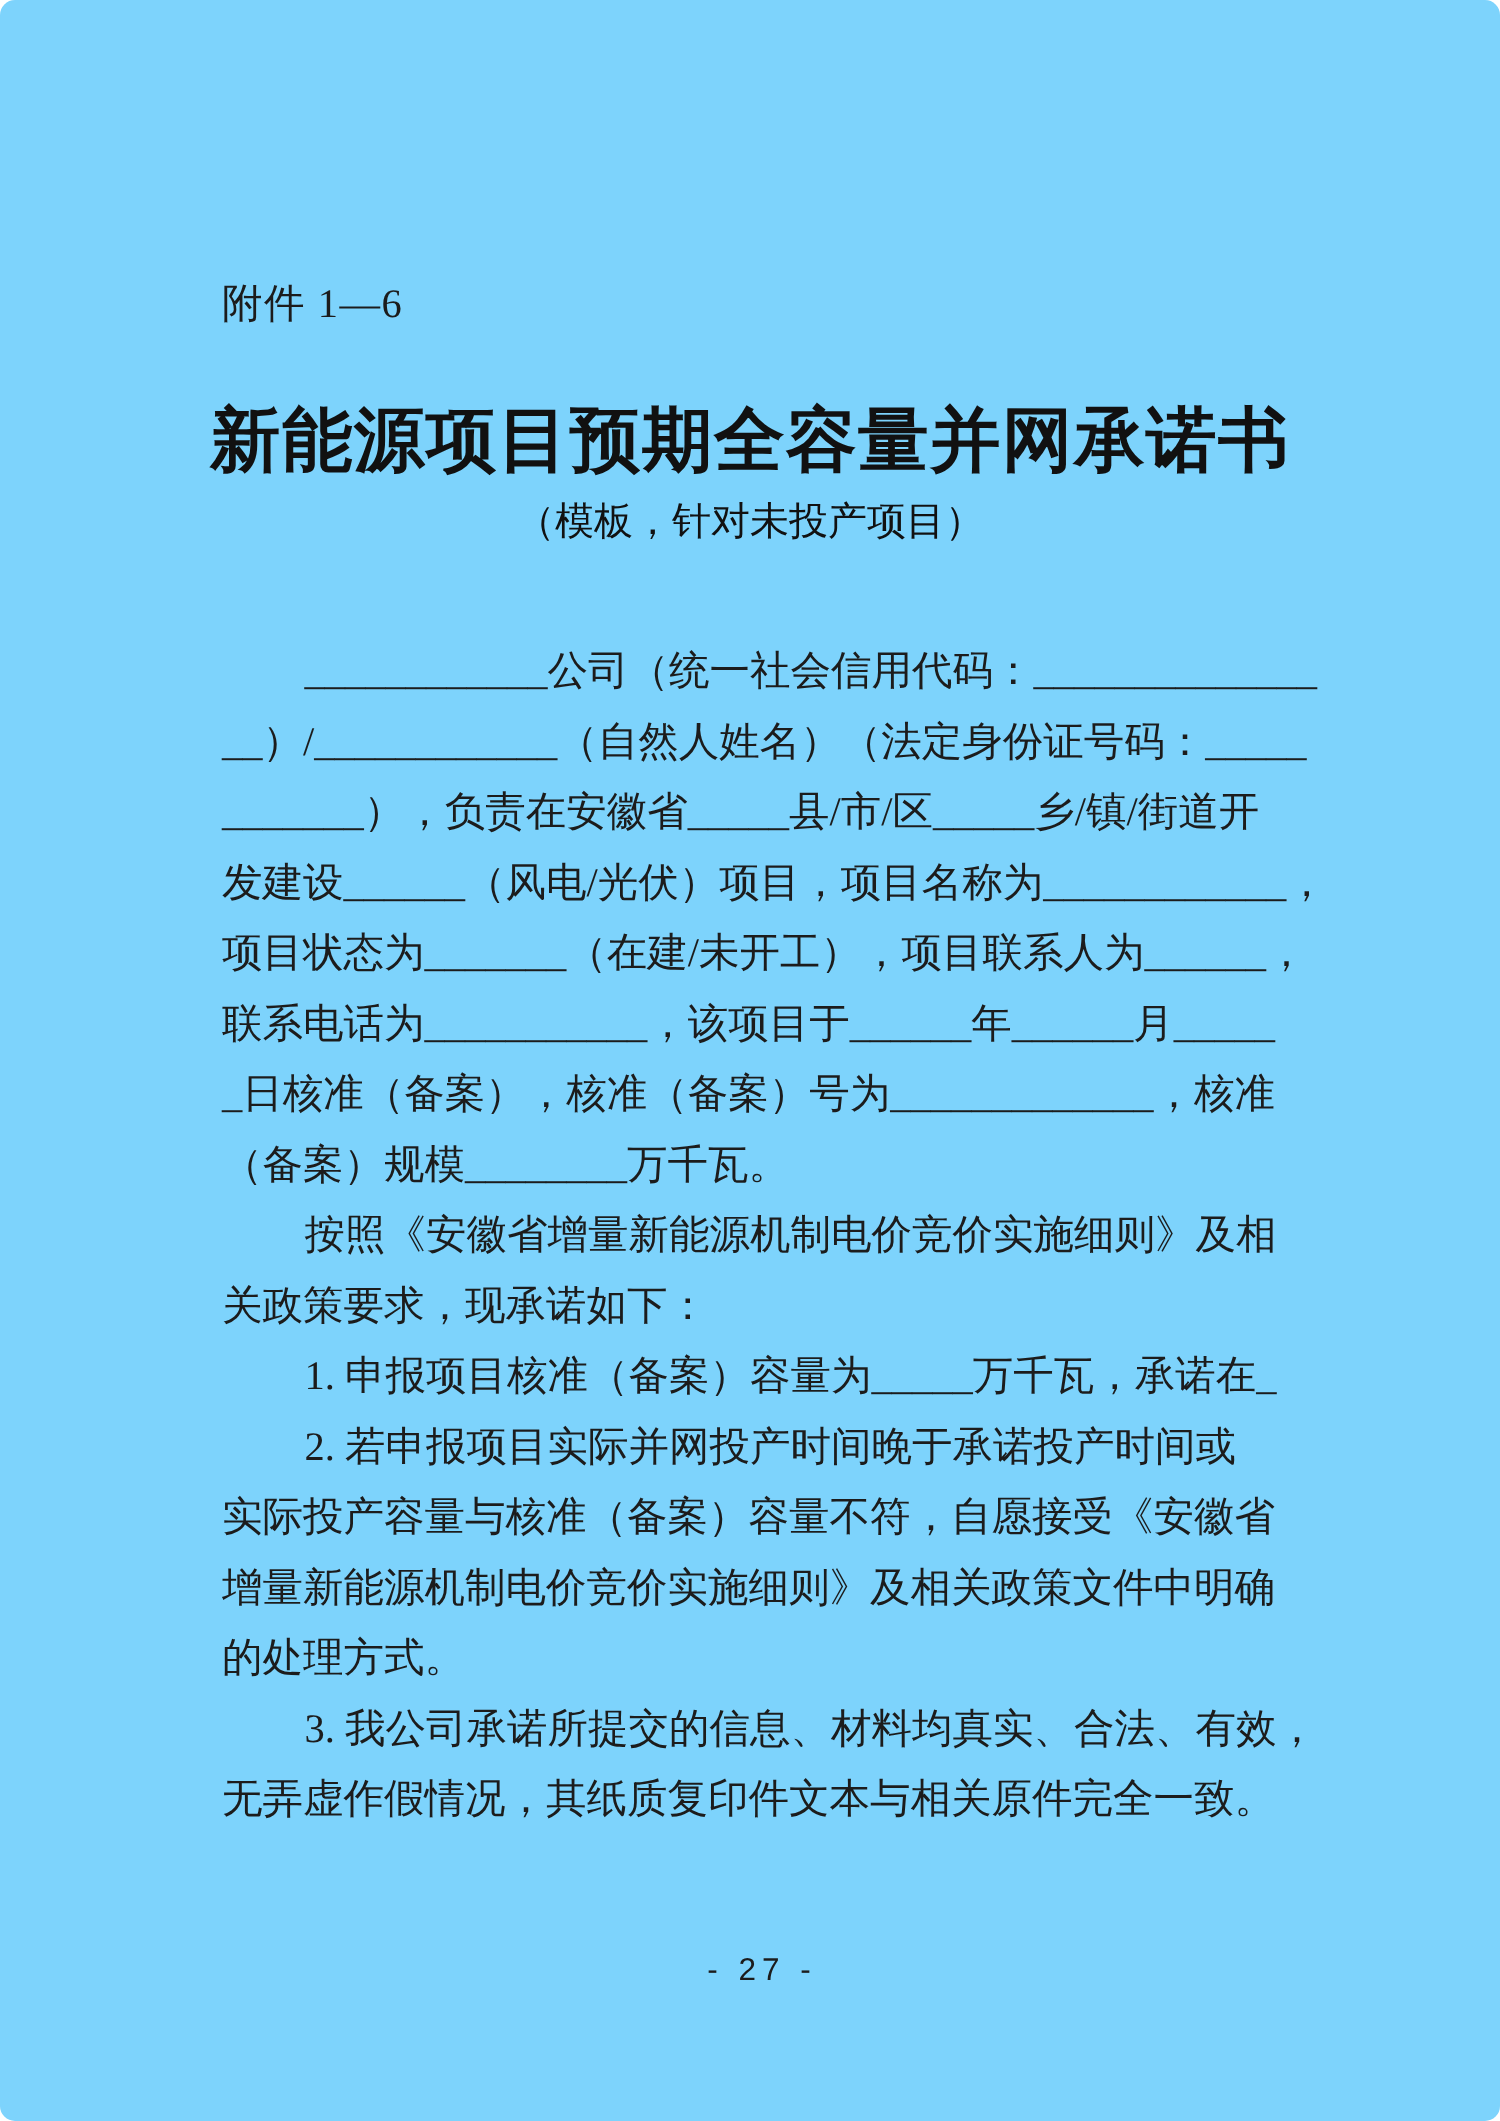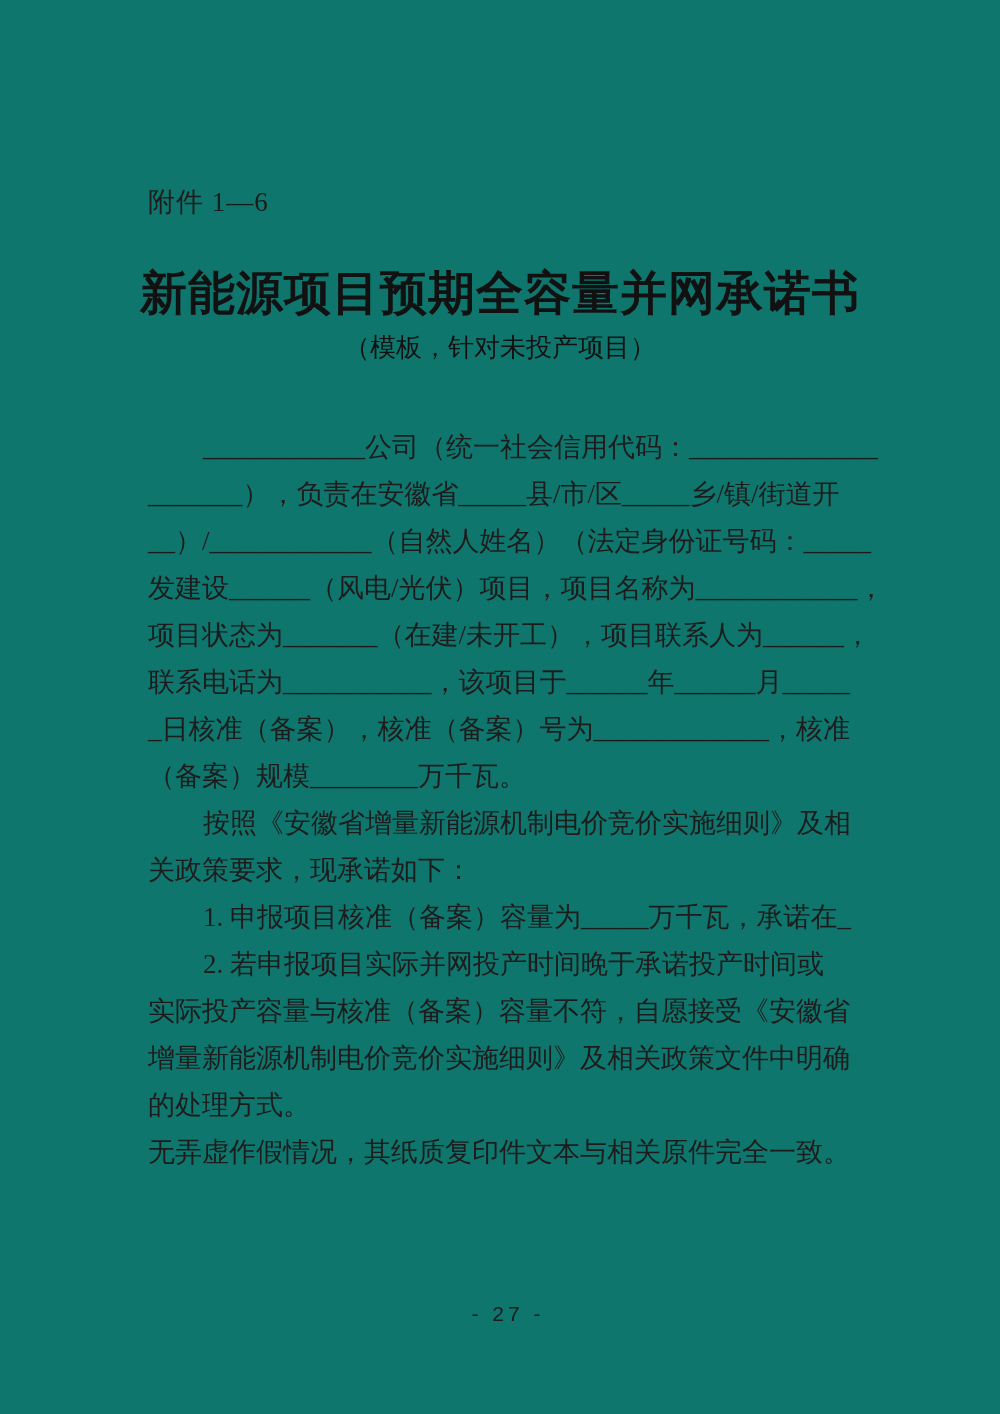--- a/index.html
+++ b/index.html
@@ -4,23 +4,24 @@
 <style>
   * { margin: 0; padding: 0; box-sizing: border-box; }
   html, body {
     background: #ffffff;
     font-family: "Liberation Serif", serif;
   }
   .page {
     position: relative;
     width: 1000px;
     height: 1414px;
-    background: #0f766e;
+    background: #7dd3fc;
     color: #1c1c1c;
     overflow: hidden;
+    border-radius: 10px;
   }
   .attachment-label {
     position: absolute;
     left: 148px;
     top: 184px;
     font-size: 27px;
     letter-spacing: 1px;
     color: #1c1c1c;
   }
   .doc-title {
@@ -81,32 +82,33 @@
 <div class="page">
 
   <div class="attachment-label">附件 1—6</div>
 
   <div class="doc-title">新能源项目预期全容量并网承诺书</div>
 
   <div class="doc-subtitle">（模板，针对未投产项目）</div>
 
   <div class="doc-body" id="doc-body">
       <div class="body-line indent">____________公司（统一社会信用代码：______________</div>
+      <div class="body-line">__）/____________（自然人姓名）（法定身份证号码：_____</div>
       <div class="body-line">_______），负责在安徽省_____县/市/区_____乡/镇/街道开</div>
-      <div class="body-line">__）/____________（自然人姓名）（法定身份证号码：_____</div>
       <div class="body-line">发建设______（风电/光伏）项目，项目名称为____________，</div>
       <div class="body-line">项目状态为_______（在建/未开工），项目联系人为______，</div>
       <div class="body-line">联系电话为___________，该项目于______年______月_____</div>
       <div class="body-line">_日核准（备案），核准（备案）号为_____________，核准</div>
       <div class="body-line">（备案）规模________万千瓦。</div>
       <div class="body-line indent">按照《安徽省增量新能源机制电价竞价实施细则》及相</div>
       <div class="body-line">关政策要求，现承诺如下：</div>
       <div class="body-line indent">1. 申报项目核准（备案）容量为_____万千瓦，承诺在_</div>
       <div class="body-line indent">2. 若申报项目实际并网投产时间晚于承诺投产时间或</div>
       <div class="body-line">实际投产容量与核准（备案）容量不符，自愿接受《安徽省</div>
       <div class="body-line">增量新能源机制电价竞价实施细则》及相关政策文件中明确</div>
       <div class="body-line">的处理方式。</div>
+      <div class="body-line indent">3. 我公司承诺所提交的信息、材料均真实、合法、有效，</div>
       <div class="body-line">无弄虚作假情况，其纸质复印件文本与相关原件完全一致。</div>
     </div>
 
   <div class="page-footer">- 27 -</div>
 
 </div>
 
 </body></html>

